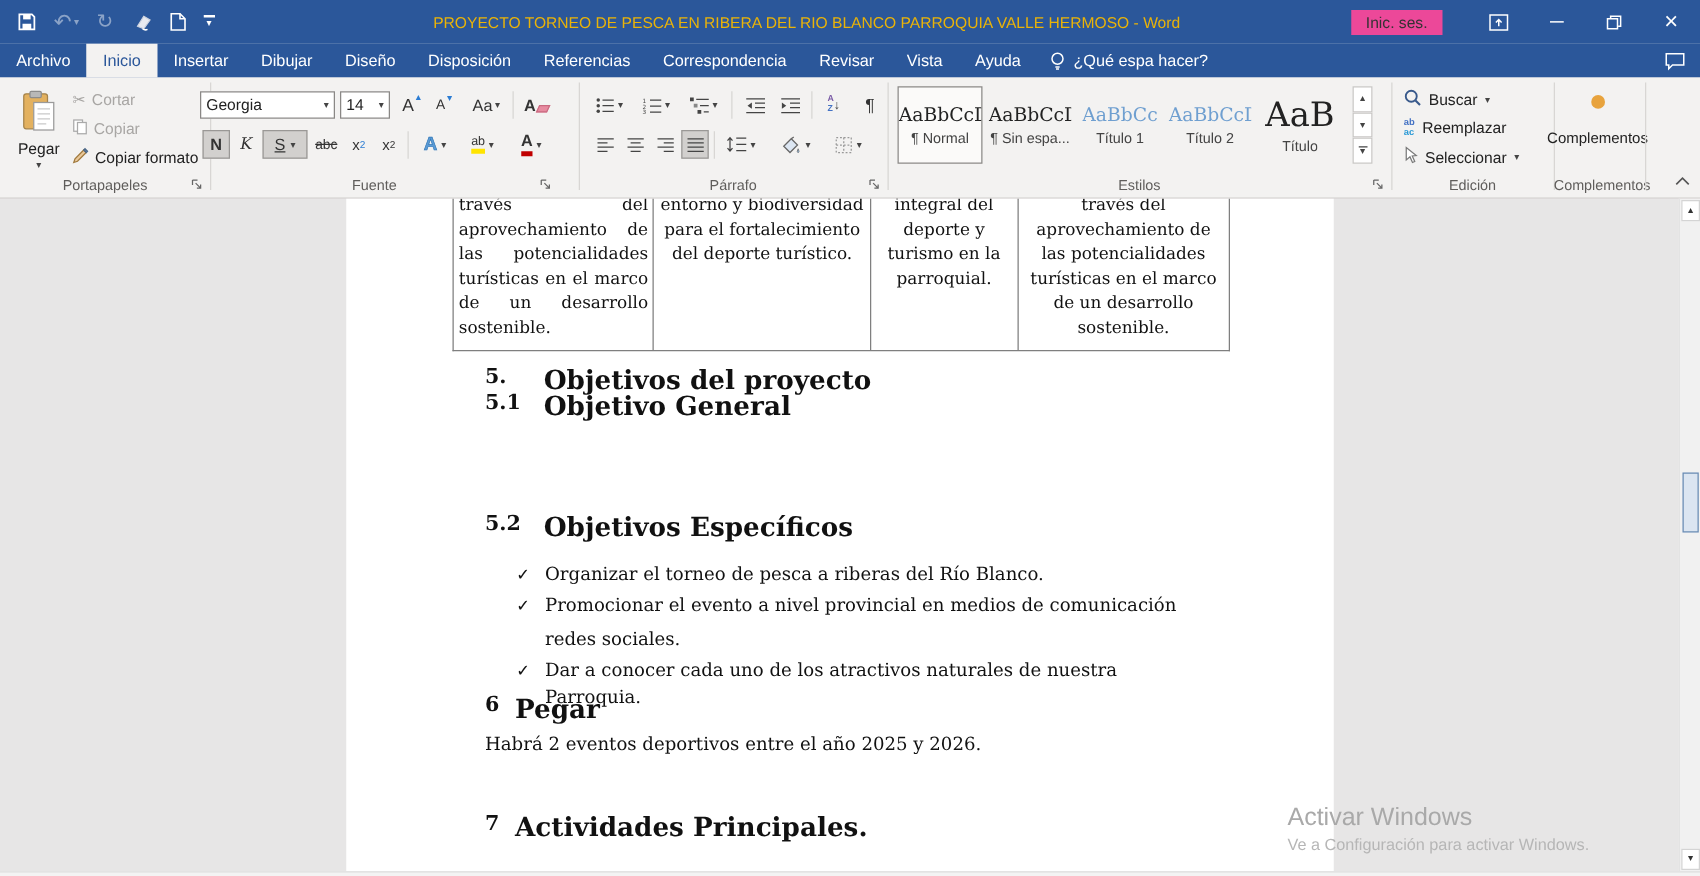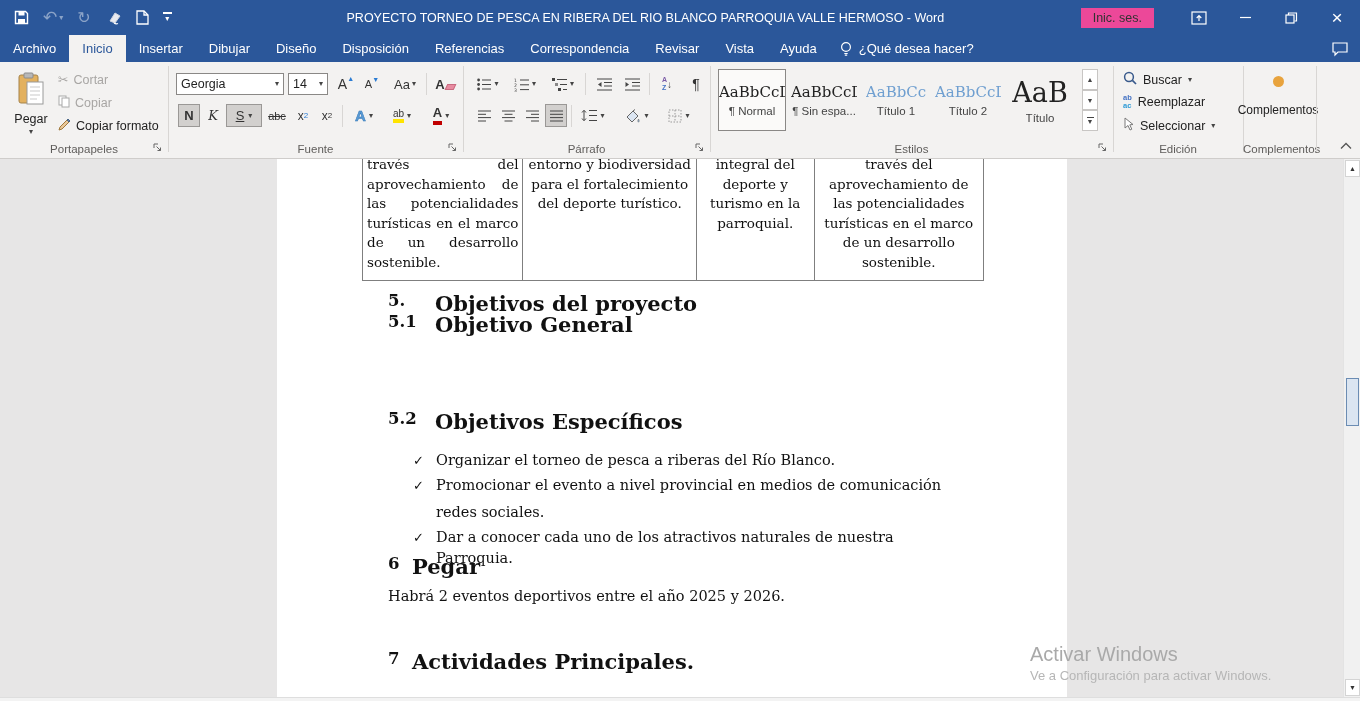--- a/index.html
+++ b/index.html
@@ -5,21 +5,21 @@
   * { margin:0; padding:0; box-sizing:border-box; }
   html,body { width:1360px; height:701px; overflow:hidden; }
   body { font-family:"Liberation Sans", sans-serif; }
   #app { position:relative; width:1360px; height:701px; background:#e7e6e6; overflow:hidden; }
 
   
   .titlebar { position:absolute; left:0; top:0; width:1360px; height:35px; background:#2b579a; display:flex; align-items:center; }
   .qat { display:flex; align-items:center; gap:14px; padding-left:14px; width:210px; }
   .qat .qicon { color:#fff; font-size:15px; line-height:1; display:flex; align-items:center; }
   .qat .dim { opacity:.45; }
-  .title-text { flex:1; text-align:center; color:#ffffff; font-size:12.5px; white-space:nowrap; overflow:hidden; }
+  .title-text { flex:1; text-align:center; color:#eab308; font-size:12.5px; white-space:nowrap; overflow:hidden; }
   .tb-right { display:flex; align-items:center; gap:0; padding-right:0; }
   .signin { background:#ec4899; color:#333; font-size:12.5px; padding:3px 12px; margin-right:22px; cursor:pointer; }
   .tb-btn { width:46px; height:35px; display:flex; align-items:center; justify-content:center; color:#fff; }
   .tb-btn svg { display:block; }
 
   
   .tabrow { position:absolute; left:0; top:35px; width:1360px; height:27px; background:#2b579a; display:flex; align-items:stretch; }
   .tab { color:#fff; font-size:13px; padding:0 13px; display:flex; align-items:center; cursor:pointer; }
   .tab.active { background:#f3f2f1; color:#2b579a; }
   .tellme { display:flex; align-items:center; gap:7px; color:#fff; font-size:13px; padding:0 10px; }
@@ -155,21 +155,21 @@
     <span class="tab">Revisar</span>
     <span class="tab">Vista</span>
     <span class="tab">Ayuda</span>
     <span class="tellme">
       <span class="smallico">
         <svg width="12" height="16" viewBox="0 0 12 16">
             <circle cx="6" cy="6" r="4.4" fill="none" stroke="#fff" stroke-width="1.2"></circle>
             <path d="M4.3 12.5 h3.4 M4.8 14.2 h2.4" stroke="#fff" stroke-width="1.2"></path>
           </svg>
       </span>
-      <span>¿Qué desea hacer?</span>
+      <span>¿Qué espa hacer?</span>
     </span>
     <span class="tab-spacer"></span>
     <span class="comment-btn">
       <svg width="16" height="14" viewBox="0 0 16 14">
           <path d="M1 1 h14 v9 h-9 l-3 3 v-3 h-2 z" fill="none" stroke="#fff" stroke-width="1.2"></path>
         </svg>
     </span>
   </div>
 
   <div class="ribbon">
@@ -212,21 +212,21 @@
       <div class="glabel">Portapapeles</div>
       <div class="launcher">
         <svg width="9" height="9" viewBox="0 0 9 9">
             <path d="M1 1 h4 M1 1 v4" stroke="#666" fill="none"></path>
             <path d="M3.5 3.5 L7.5 7.5 M7.5 4.5 v3 h-3" stroke="#666" fill="none"></path>
           </svg>
       </div>
     </div>
     <div class="rsep" style="left:168px;"></div>
 
-    <div class="rgroup" style="left:168px;width:295px;text-decoration:underline;">
+    <div class="rgroup" style="left:152px;width:295px;text-decoration:underline;">
       <div class="combo" style="position:absolute;left:8px;top:11px;width:108px;">
         <span>Georgia</span>
           <span class="caret">▾</span>
       </div>
       <div class="combo" style="position:absolute;left:120px;top:11px;width:40px;">
         <span>14</span>
           <span class="caret">▾</span>
       </div>
       <span class="rbtn" style="position:absolute;left:166px;top:10px;width:24px;height:24px;">
         <span style="font-size:14px;">A</span>

